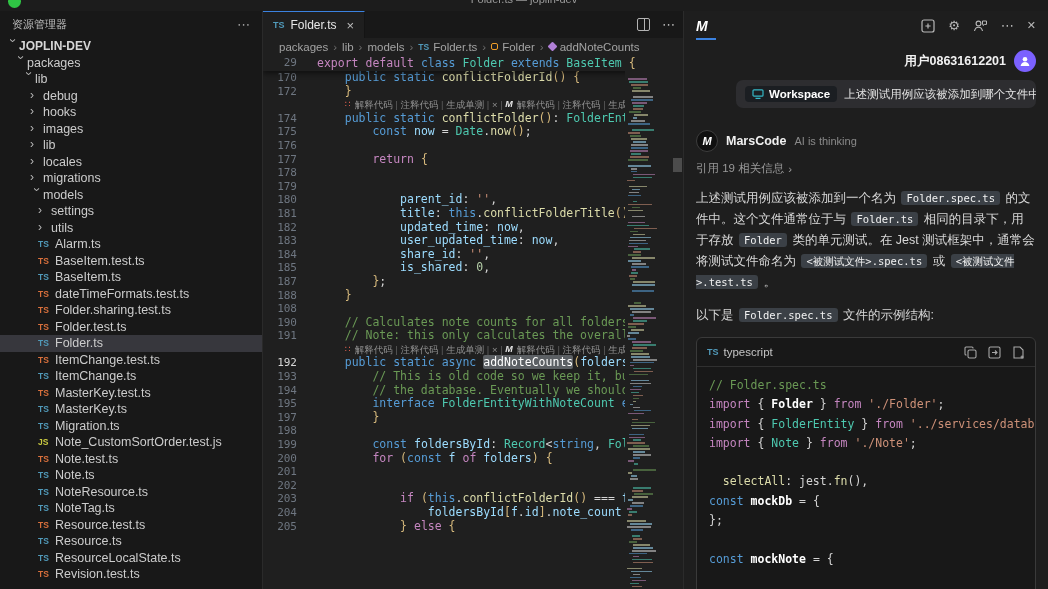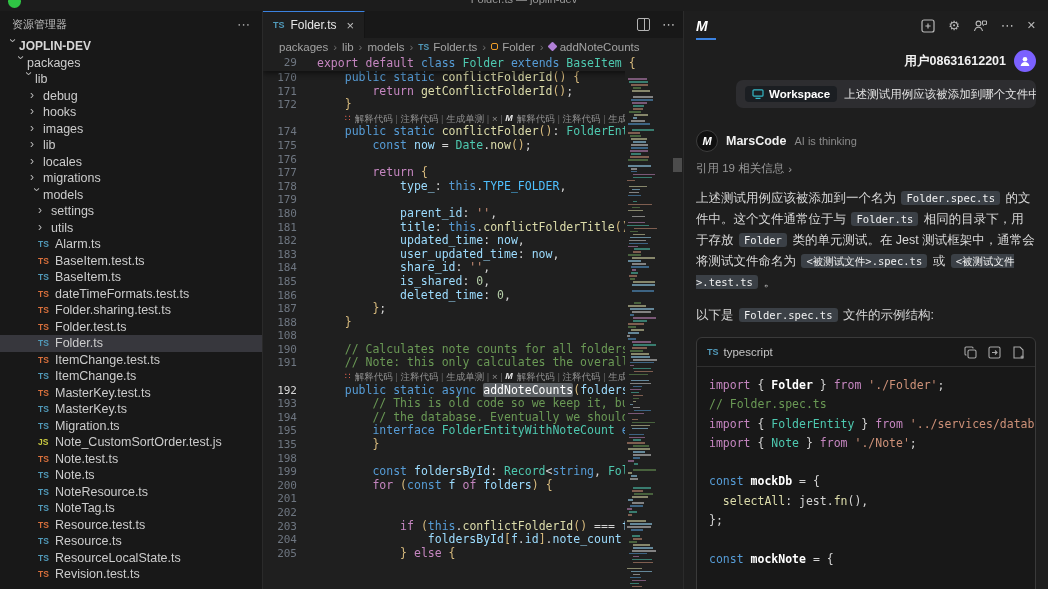--- a/index.html
+++ b/index.html
@@ -290,21 +290,20 @@
       </div>
     <div class="codewrap">
       <div class="sticky">
         <div class="crow">
           <span class="lnum" id="sticky-num">29</span>
           <span class="ltxt" id="sticky-code"><span class="tk-kc">export</span><span class="tk-p"> </span><span class="tk-kc">default</span><span class="tk-p"> </span><span class="tk-k">class</span><span class="tk-p"> </span><span class="tk-ty">Folder</span><span class="tk-p"> </span><span class="tk-k">extends</span><span class="tk-p"> </span><span class="tk-ty">BaseItem</span><span class="tk-p"> </span><span class="tk-br">{</span></span>
         </div>
       </div>
       <div id="code-rows">
           <div class="crow"><span class="lnum">170</span><span class="ltxt"><span class="tk-p">    </span><span class="tk-k">public</span><span class="tk-p"> </span><span class="tk-k">static</span><span class="tk-p"> </span><span class="tk-fn">conflictFolderId</span><span class="tk-br">()</span><span class="tk-p"> </span><span class="tk-br">{</span></span></div>
-          <div class="crow"><span class="lnum">171</span><span class="ltxt"><span class="tk-p">        </span><span class="tk-kc">return</span><span class="tk-p"> </span><span class="tk-fn">getConflictFolderId</span><span class="tk-br">()</span><span class="tk-p">;</span></span></div>
           <div class="crow"><span class="lnum">172</span><span class="ltxt"><span class="tk-p">    </span><span class="tk-br">}</span></span></div>
           <div class="lensrow">
             <span class="licon comate">∷</span>
             <span class="llink">解释代码</span>
             <span class="lsep"> | </span>
             <span class="llink">注释代码</span>
             <span class="lsep"> | </span>
             <span class="llink">生成单测</span>
             <span class="lsep"> | </span>
             <span class="llink">×</span>
@@ -315,29 +314,28 @@
             <span class="llink">注释代码</span>
             <span class="lsep"> | </span>
             <span class="llink">生成单测</span>
             <span class="lsep"> | </span>
             <span class="llink">×</span>
           </div>
           <div class="crow"><span class="lnum">174</span><span class="ltxt"><span class="tk-p">    </span><span class="tk-k">public</span><span class="tk-p"> </span><span class="tk-k">static</span><span class="tk-p"> </span><span class="tk-fn">conflictFolder</span><span class="tk-br">()</span><span class="tk-p">: </span><span class="tk-ty">FolderEntity</span><span class="tk-p"> </span><span class="tk-br">{</span></span></div>
           <div class="crow"><span class="lnum">175</span><span class="ltxt"><span class="tk-p">        </span><span class="tk-k">const</span><span class="tk-p"> </span><span class="tk-v">now</span><span class="tk-p"> = </span><span class="tk-ty">Date</span><span class="tk-p">.</span><span class="tk-fn">now</span><span class="tk-br">()</span><span class="tk-p">;</span></span></div>
           <div class="crow"><span class="lnum">176</span><span class="ltxt"></span></div>
           <div class="crow"><span class="lnum">177</span><span class="ltxt"><span class="tk-p">        </span><span class="tk-kc">return</span><span class="tk-p"> </span><span class="tk-br">{</span></span></div>
-          <div class="crow"><span class="lnum">178</span><span class="ltxt"><span class="tk-p">            </span><span class="tk-v">type_</span><span class="tk-p">: </span><span class="tk-k">this</span><span class="tk-p">.</span><span class="tk-cn">TYPE_FOLDER</span><span class="tk-p">,</span></span></div>
+          <div class="crow"><span class="lnum">178</span></div>
           <div class="crow"><span class="lnum">179</span></div>
           <div class="crow"><span class="lnum">180</span><span class="ltxt"><span class="tk-p">            </span><span class="tk-v">parent_id</span><span class="tk-p">: </span><span class="tk-s">''</span><span class="tk-p">,</span></span></div>
           <div class="crow"><span class="lnum">181</span><span class="ltxt"><span class="tk-p">            </span><span class="tk-v">title</span><span class="tk-p">: </span><span class="tk-k">this</span><span class="tk-p">.</span><span class="tk-fn">conflictFolderTitle</span><span class="tk-br">()</span><span class="tk-p">,</span></span></div>
           <div class="crow"><span class="lnum">182</span><span class="ltxt"><span class="tk-p">            </span><span class="tk-v">updated_time</span><span class="tk-p">: </span><span class="tk-v">now</span><span class="tk-p">,</span></span></div>
           <div class="crow"><span class="lnum">183</span><span class="ltxt"><span class="tk-p">            </span><span class="tk-v">user_updated_time</span><span class="tk-p">: </span><span class="tk-v">now</span><span class="tk-p">,</span></span></div>
           <div class="crow"><span class="lnum">184</span><span class="ltxt"><span class="tk-p">            </span><span class="tk-v">share_id</span><span class="tk-p">: </span><span class="tk-s">''</span><span class="tk-p">,</span></span></div>
           <div class="crow"><span class="lnum">185</span><span class="ltxt"><span class="tk-p">            </span><span class="tk-v">is_shared</span><span class="tk-p">: </span><span class="tk-n0">0</span><span class="tk-p">,</span></span></div>
-          <div class="crow"><span class="lnum">186</span><span class="ltxt"><span class="tk-p">            </span><span class="tk-v">deleted_time</span><span class="tk-p">: </span><span class="tk-n0">0</span><span class="tk-p">,</span></span></div>
           <div class="crow"><span class="lnum">187</span><span class="ltxt"><span class="tk-p">        </span><span class="tk-br">}</span><span class="tk-p">;</span></span></div>
           <div class="crow"><span class="lnum">188</span><span class="ltxt"><span class="tk-p">    </span><span class="tk-br">}</span></span></div>
           <div class="crow"><span class="lnum">108</span><span class="ltxt"></span></div>
           <div class="crow"><span class="lnum">190</span><span class="ltxt"><span class="tk-p">    </span><span class="tk-c">// Calculates note counts for all folders and adds t</span></span></div>
           <div class="crow"><span class="lnum">191</span><span class="ltxt"><span class="tk-p">    </span><span class="tk-c">// Note: this only calculates the overall number of </span></span></div>
           <div class="lensrow">
             <span class="licon comate">∷</span>
             <span class="llink">解释代码</span>
             <span class="lsep"> | </span>
             <span class="llink">注释代码</span>
@@ -352,21 +350,21 @@
             <span class="llink">注释代码</span>
             <span class="lsep"> | </span>
             <span class="llink">生成单测</span>
             <span class="lsep"> | </span>
             <span class="llink">×</span>
           </div>
           <div class="crow"><span class="lnum cur">192</span><span class="ltxt"><span class="tk-p">    </span><span class="tk-k">public</span><span class="tk-p"> </span><span class="tk-k">static</span><span class="tk-p"> </span><span class="tk-k">async</span><span class="tk-p"> </span><span class="tk-hl">addNoteCounts</span><span class="tk-br">(</span><span class="tk-v">folders</span><span class="tk-p">: </span><span class="tk-ty">FolderEnt</span></span></div>
           <div class="crow"><span class="lnum">193</span><span class="ltxt"><span class="tk-p">        </span><span class="tk-c">// This is old code so we keep it, but we should</span></span></div>
           <div class="crow"><span class="lnum">194</span><span class="ltxt"><span class="tk-p">        </span><span class="tk-c">// the database. Eventually we should refactor t</span></span></div>
           <div class="crow"><span class="lnum">195</span><span class="ltxt"><span class="tk-p">        </span><span class="tk-k">interface</span><span class="tk-p"> </span><span class="tk-ty">FolderEntityWithNoteCount</span><span class="tk-p"> </span><span class="tk-k">extends</span><span class="tk-p"> </span><span class="tk-ty">Fold</span></span></div>
-          <div class="crow"><span class="lnum">135</span><span class="ltxt"><span class="tk-p">        </span><span class="tk-br">}</span></span></div>
+          <div class="crow"><span class="lnum">197</span><span class="ltxt"><span class="tk-p">        </span><span class="tk-br">}</span></span></div>
           <div class="crow"><span class="lnum">198</span><span class="ltxt"></span></div>
           <div class="crow"><span class="lnum">199</span><span class="ltxt"><span class="tk-p">        </span><span class="tk-k">const</span><span class="tk-p"> </span><span class="tk-v">foldersById</span><span class="tk-p">: </span><span class="tk-ty">Record</span><span class="tk-p">&lt;</span><span class="tk-k">string</span><span class="tk-p">, </span><span class="tk-ty">FolderEntityWi</span></span></div>
           <div class="crow"><span class="lnum">200</span><span class="ltxt"><span class="tk-p">        </span><span class="tk-kc">for</span><span class="tk-p"> </span><span class="tk-br">(</span><span class="tk-k">const</span><span class="tk-p"> </span><span class="tk-v">f</span><span class="tk-p"> </span><span class="tk-kc">of</span><span class="tk-p"> </span><span class="tk-v">folders</span><span class="tk-br">)</span><span class="tk-p"> </span><span class="tk-br">{</span></span></div>
           <div class="crow"><span class="lnum">201</span></div>
           <div class="crow"><span class="lnum">202</span><span class="ltxt"></span></div>
           <div class="crow"><span class="lnum">203</span><span class="ltxt"><span class="tk-p">            </span><span class="tk-kc">if</span><span class="tk-p"> </span><span class="tk-br">(</span><span class="tk-k">this</span><span class="tk-p">.</span><span class="tk-fn">conflictFolderId</span><span class="tk-br">()</span><span class="tk-p"> === </span><span class="tk-v">f</span><span class="tk-p">.</span><span class="tk-v">id</span><span class="tk-br">)</span><span class="tk-p"> </span><span class="tk-br">{</span></span></div>
           <div class="crow"><span class="lnum">204</span><span class="ltxt"><span class="tk-p">                </span><span class="tk-v">foldersById</span><span class="tk-br">[</span><span class="tk-v">f</span><span class="tk-p">.</span><span class="tk-v">id</span><span class="tk-br">]</span><span class="tk-p">.</span><span class="tk-v">note_count</span><span class="tk-p"> = </span><span class="tk-kc">await</span><span class="tk-p"> </span></span></div>
           <div class="crow"><span class="lnum">205</span><span class="ltxt"><span class="tk-p">            </span><span class="tk-br">}</span><span class="tk-p"> </span><span class="tk-kc">else</span><span class="tk-p"> </span><span class="tk-br">{</span></span></div>
         </div>
       <div class="minimap" id="minimap">
@@ -627,27 +625,27 @@
             </span>
             <span class="cico">
               <svg width="13" height="13" viewBox="0 0 13 13">
                   <path d="M2 1h6l3 3v8H2z" fill="none" stroke="#a8a8a8" stroke-width="1.1"></path>
                   <path d="M10 9.5v3M8.5 11h3" stroke="#a8a8a8" stroke-width="1.1"></path>
                 </svg>
             </span>
           </span>
         </div>
         <div class="cb-body" id="chat-code">
+            <div class="ccline"><span class="tk-c">// Folder.spec.ts</span></div>
             <div class="ccline"><span class="tk-kc">import</span><span class="tk-p"> { </span><span class="tk-b">Folder</span><span class="tk-p"> } </span><span class="tk-kc">from</span><span class="tk-p"> </span><span class="tk-s">'./Folder'</span><span class="tk-p">;</span></div>
-            <div class="ccline"><span class="tk-c">// Folder.spec.ts</span></div>
             <div class="ccline"><span class="tk-kc">import</span><span class="tk-p"> { </span><span class="tk-ty">FolderEntity</span><span class="tk-p"> } </span><span class="tk-kc">from</span><span class="tk-p"> </span><span class="tk-s">'../services/database/types'</span></div>
             <div class="ccline"><span class="tk-kc">import</span><span class="tk-p"> { </span><span class="tk-ty">Note</span><span class="tk-p"> } </span><span class="tk-kc">from</span><span class="tk-p"> </span><span class="tk-s">'./Note'</span><span class="tk-p">;</span></div>
             <div class="ccline">&nbsp;</div>
+            <div class="ccline"><span class="tk-p">  </span><span class="tk-fn">selectAll</span><span class="tk-p">: jest.</span><span class="tk-fn">fn</span><span class="tk-p">(),</span></div>
             <div class="ccline"><span class="tk-k">const</span><span class="tk-p"> </span><span class="tk-b">mockDb</span><span class="tk-p"> = {</span></div>
-            <div class="ccline"><span class="tk-p">  </span><span class="tk-fn">selectAll</span><span class="tk-p">: jest.</span><span class="tk-fn">fn</span><span class="tk-p">(),</span></div>
             <div class="ccline"><span class="tk-p">};</span></div>
             <div class="ccline">&nbsp;</div>
             <div class="ccline"><span class="tk-k">const</span><span class="tk-p"> </span><span class="tk-b">mockNote</span><span class="tk-p"> = {</span></div>
             <div class="ccline"></div>
           </div>
       </div>
 
     </div>
   </div>
 </div>

